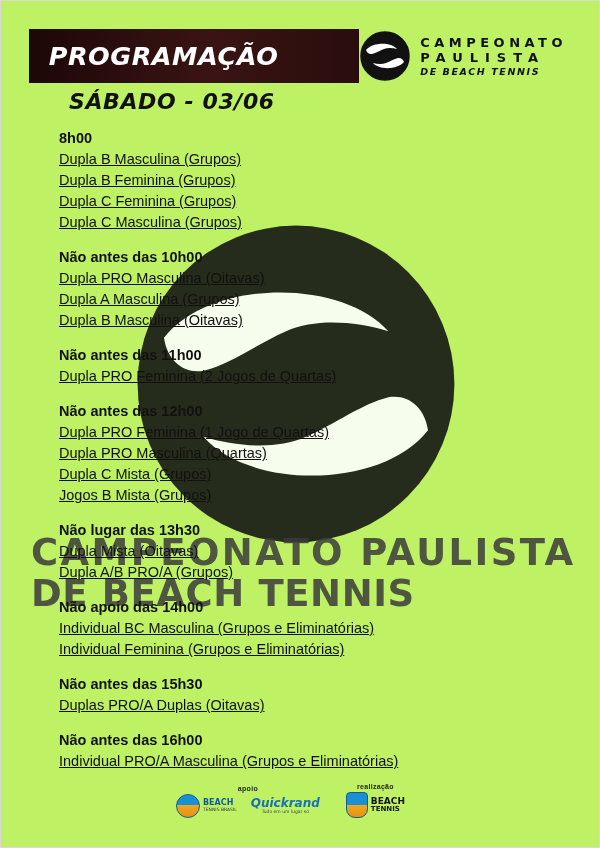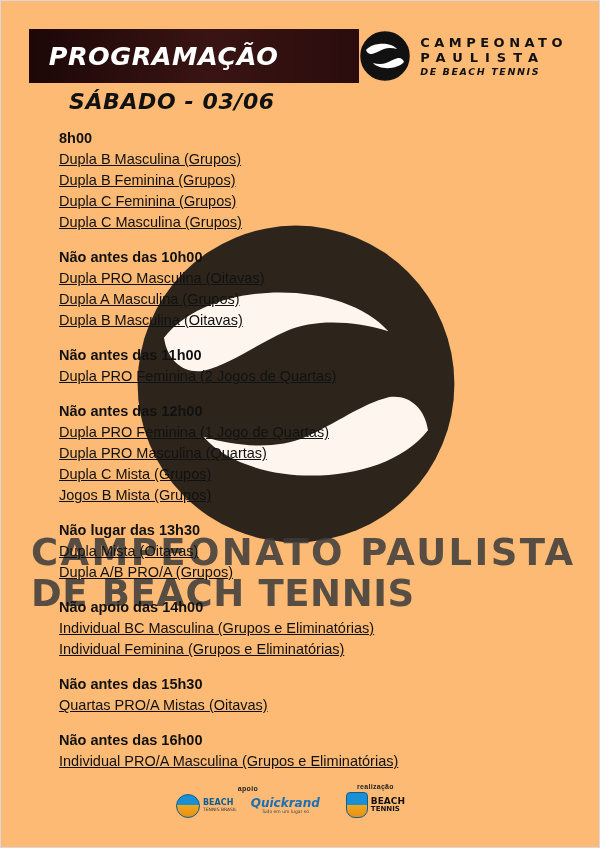--- a/index.html
+++ b/index.html
@@ -12,21 +12,21 @@
     background: #ffffff;
     font-family: "Liberation Sans", sans-serif;
     position: relative;
     overflow: hidden;
   }
   .page {
     position: absolute;
     inset: 0;
     border: 1px solid #d8d8d8;
     box-sizing: border-box;
-    background: #fdba74;
+    background: #bef264;
   }
 
   
   .header {
     position: absolute;
     top: 28px;
     left: 28px;
     right: 28px;
     height: 56px;
   }
@@ -341,21 +341,21 @@
     </div>
 
     <div class="block">
       <div class="block-time">Não apoio das 14h00</div>
       <div class="block-item">Individual BC Masculina (Grupos e Eliminatórias)</div>
       <div class="block-item">Individual Feminina (Grupos e Eliminatórias)</div>
     </div>
 
     <div class="block">
       <div class="block-time">Não antes das 15h30</div>
-      <div class="block-item">Quartas PRO/A Mistas (Oitavas)</div>
+      <div class="block-item">Duplas PRO/A Duplas (Oitavas)</div>
     </div>
 
     <div class="block">
       <div class="block-time">Não antes das 16h00</div>
       <div class="block-item">Individual PRO/A Masculina (Grupos e Eliminatórias)</div>
     </div>
   </div>
 
   <div class="footer">
     <div class="footer-row">

